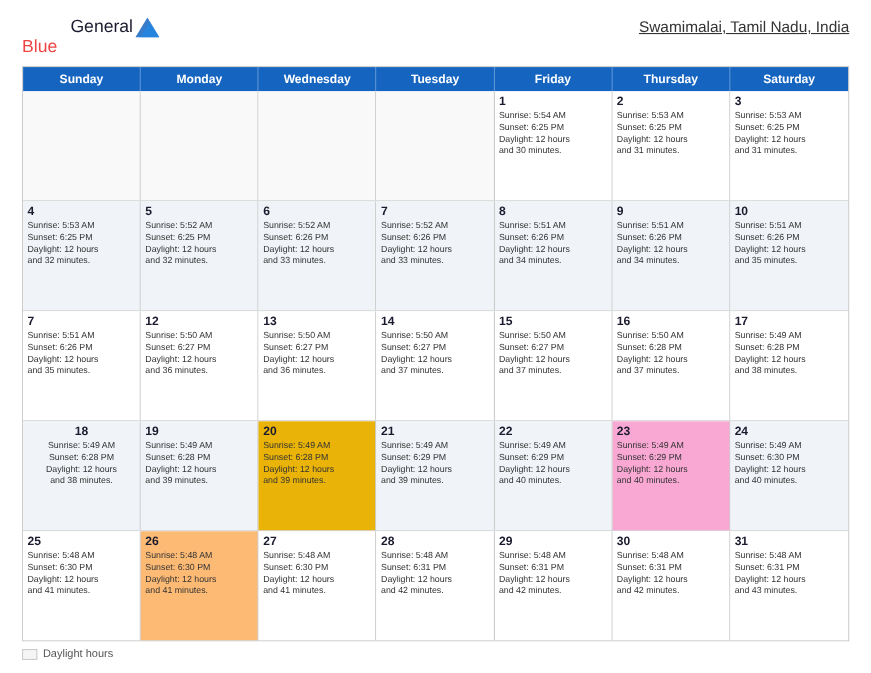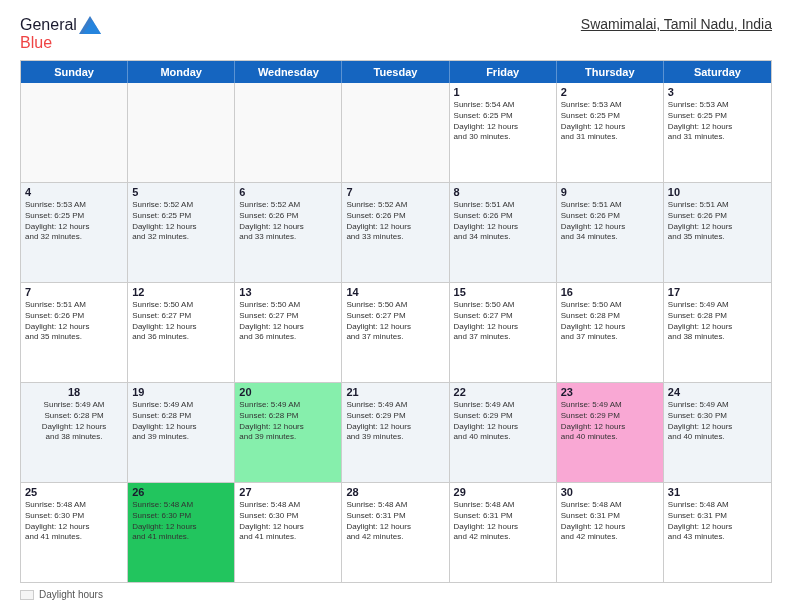--- a/index.html
+++ b/index.html
@@ -113,21 +113,21 @@
       margin-right: 5px;
     }
   </style>
 </head>
 <body>
 
 <div class="page">
   <div class="header">
     <div class="logo">
       <div>
-        <div style="display:flex;align-items:flex-end;">
+        <div style="display:flex;align-items:flex-end;margin-left:44px;">
           <span class="logo-general">General</span>
           <svg width="22" height="18" viewBox="0 0 22 18" style="margin-left:2px;">
             <polygon points="0,18 11,0 22,18" fill="#1565c0" opacity="0.85"></polygon>
             <polygon points="4,18 13,4 22,18" fill="#1e88e5" opacity="0.7"></polygon>
           </svg>
         </div>
         <div class="logo-blue" style="font-size:16px;font-weight:normal;color:#ef4444;">Blue</div>
       </div>
     </div>
     <div class="title-block">
@@ -283,21 +283,21 @@
 Daylight: 12 hours
 and 38 minutes.</div>
           </div>
           <div class="cal-cell" style="background: rgb(240, 244, 248);">
             <span class="day-num">19</span>
             <div class="cell-info" style="white-space: pre-line;">Sunrise: 5:49 AM
 Sunset: 6:28 PM
 Daylight: 12 hours
 and 39 minutes.</div>
           </div>
-          <div class="cal-cell" style="background: #86efac;">
+          <div class="cal-cell" style="background: #eab308;">
             <span class="day-num">20</span>
             <div class="cell-info" style="white-space: pre-line;">Sunrise: 5:49 AM
 Sunset: 6:28 PM
 Daylight: 12 hours
 and 39 minutes.</div>
           </div>
           <div class="cal-cell" style="background: rgb(240, 244, 248);">
             <span class="day-num">21</span>
             <div class="cell-info" style="white-space: pre-line;">Sunrise: 5:49 AM
 Sunset: 6:29 PM
@@ -327,21 +327,21 @@
           </div>
         </div>
         <div class="cal-row">
           <div class="cal-cell" style="background: rgb(255, 255, 255);">
             <span class="day-num">25</span>
             <div class="cell-info" style="white-space: pre-line;">Sunrise: 5:48 AM
 Sunset: 6:30 PM
 Daylight: 12 hours
 and 41 minutes.</div>
           </div>
-          <div class="cal-cell" style="background: #22c55e;">
+          <div class="cal-cell" style="background: #fdba74;">
             <span class="day-num">26</span>
             <div class="cell-info" style="white-space: pre-line;">Sunrise: 5:48 AM
 Sunset: 6:30 PM
 Daylight: 12 hours
 and 41 minutes.</div>
           </div>
           <div class="cal-cell" style="background: rgb(255, 255, 255);">
             <span class="day-num">27</span>
             <div class="cell-info" style="white-space: pre-line;">Sunrise: 5:48 AM
 Sunset: 6:30 PM

